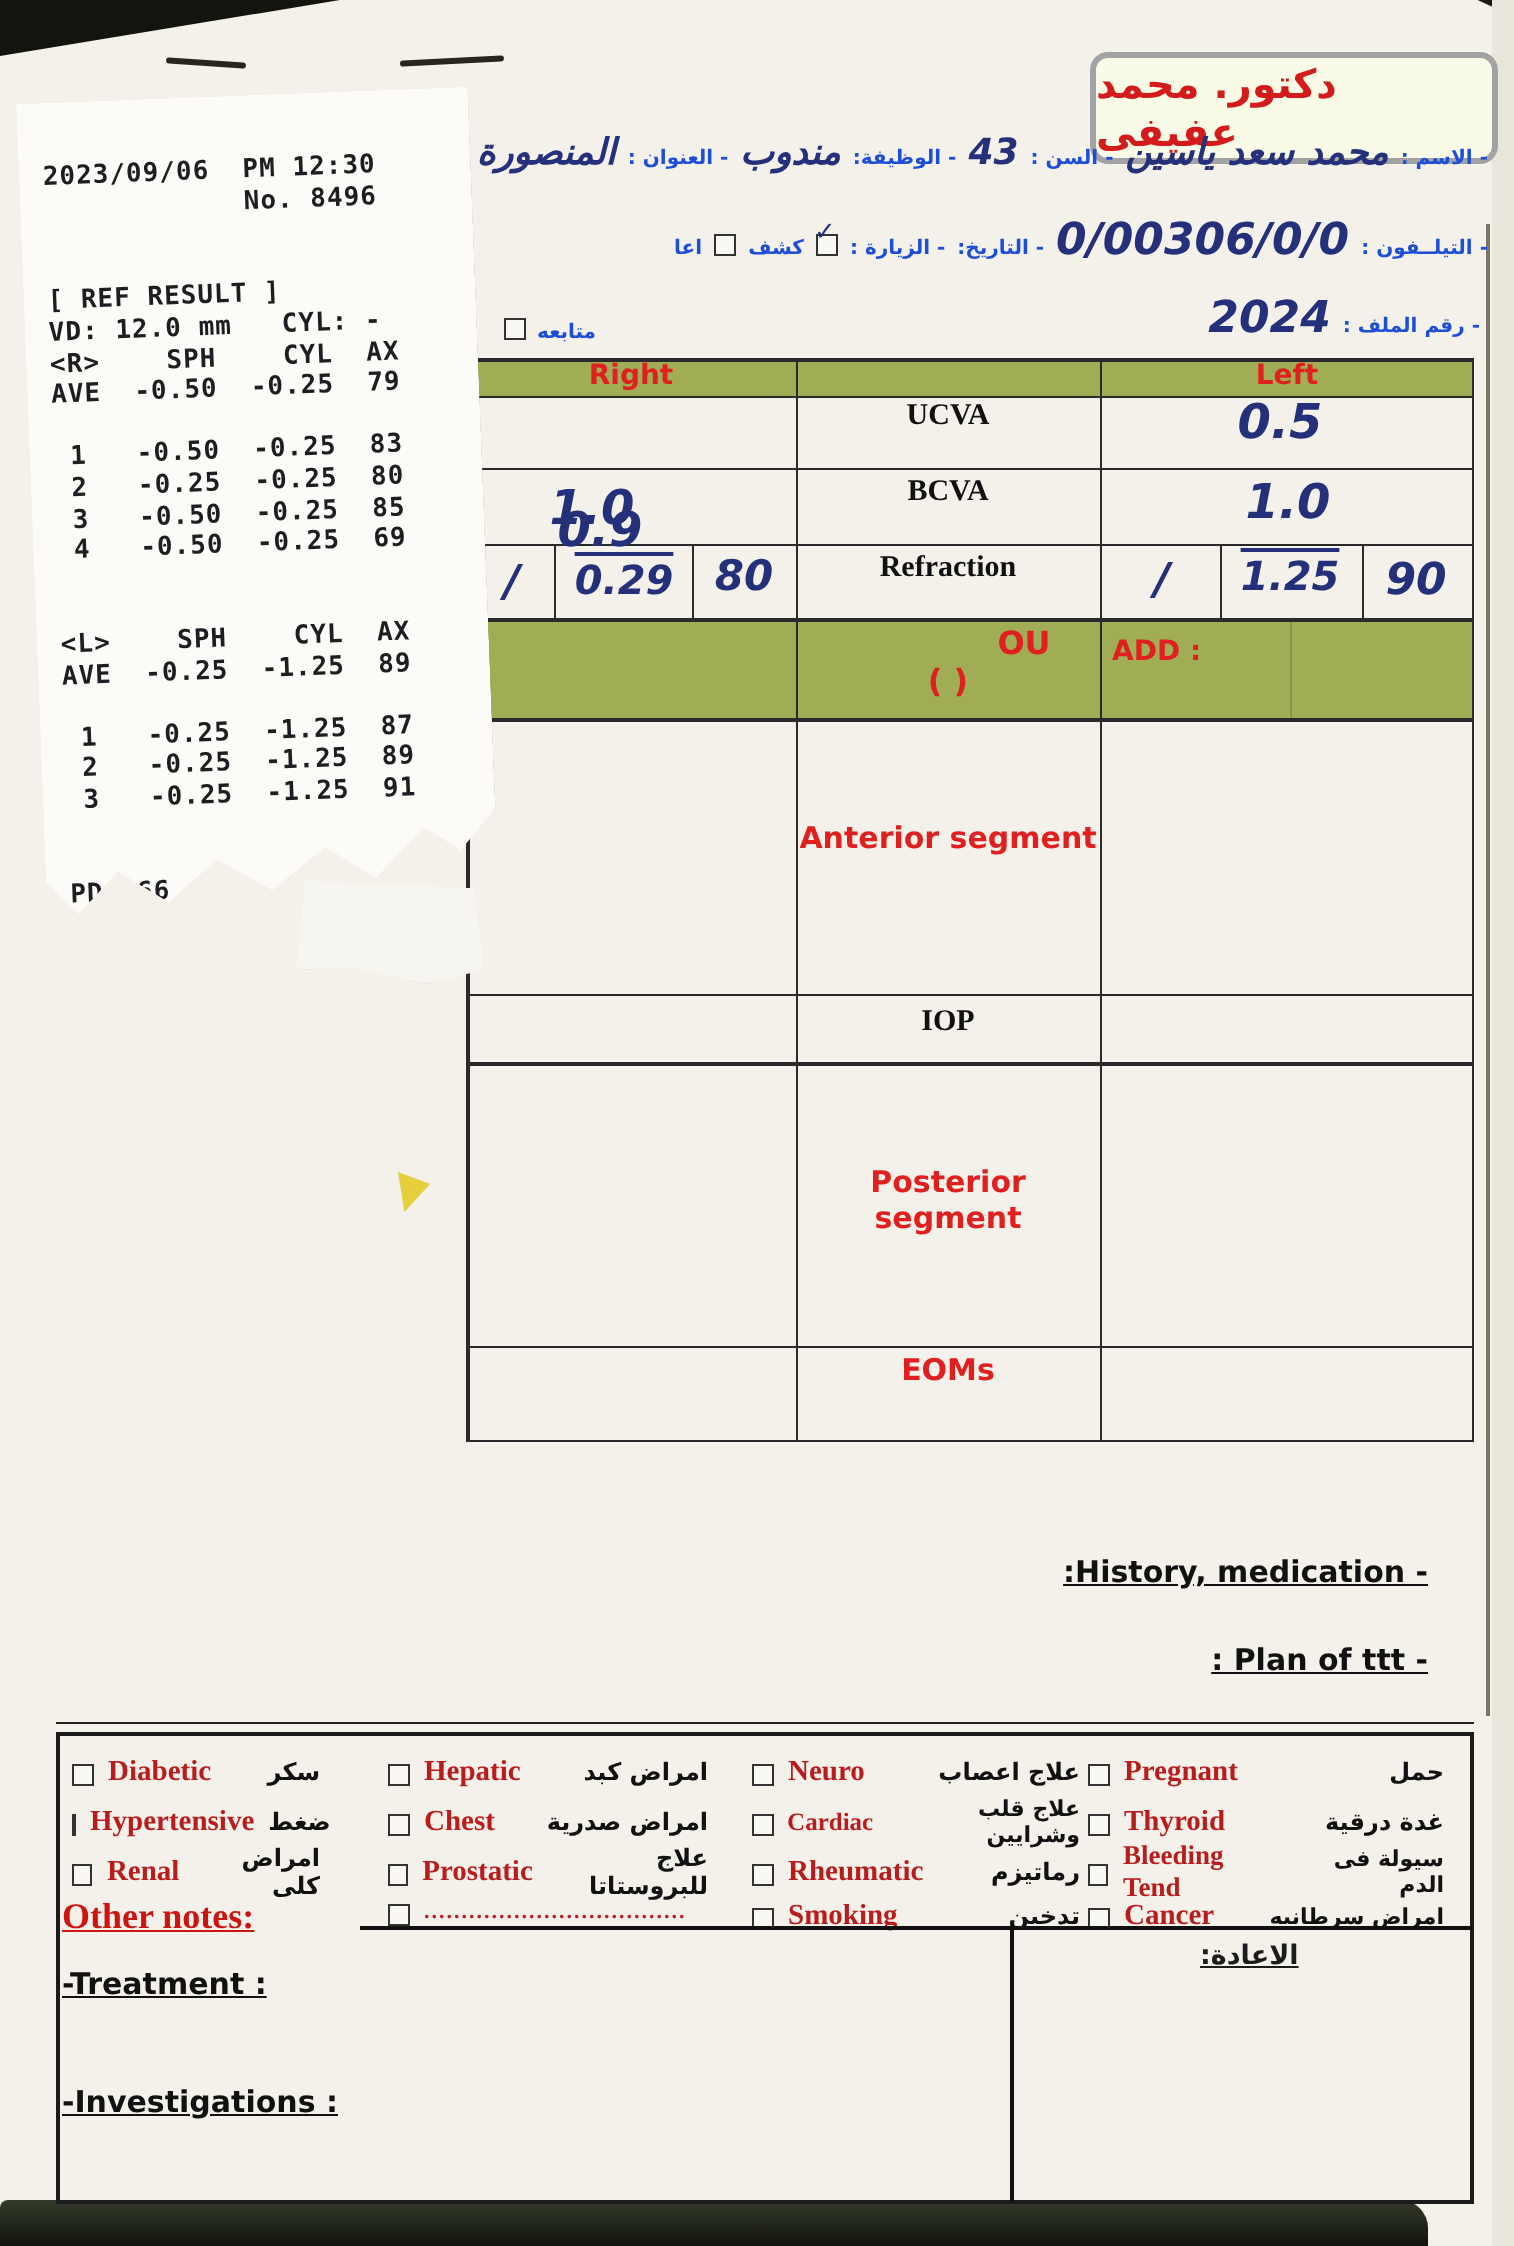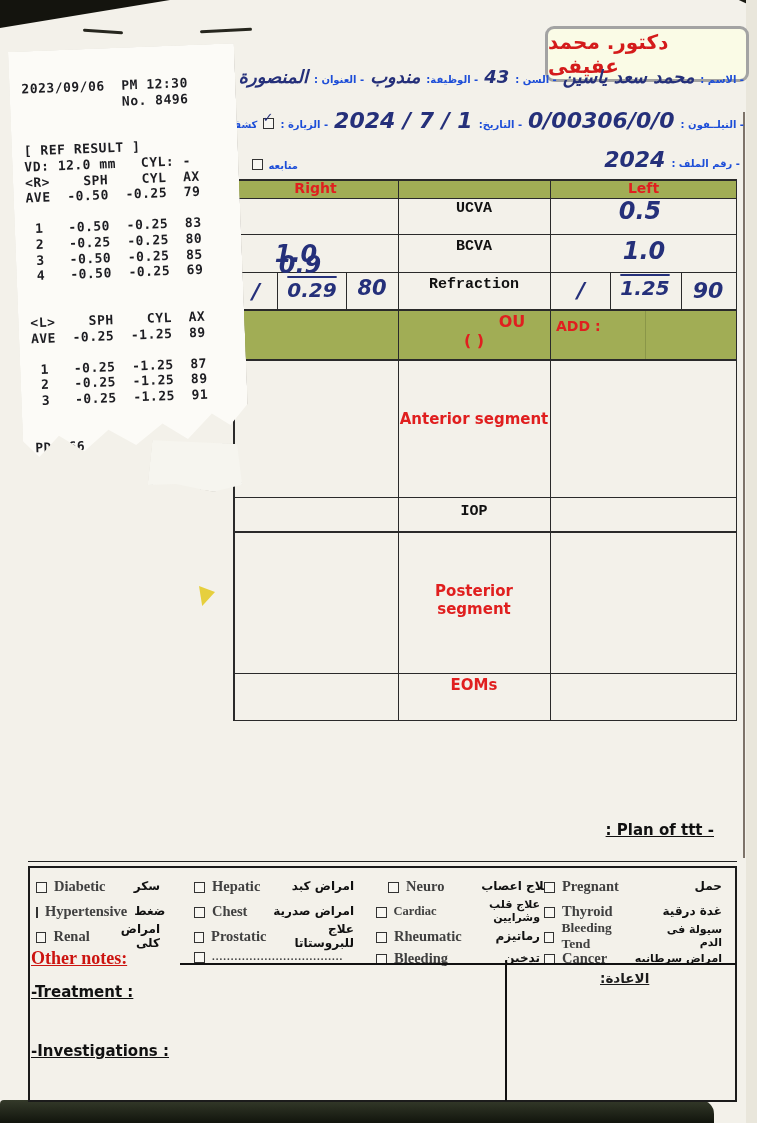--- a/index.html
+++ b/index.html
@@ -40,30 +40,30 @@
   .receipt pre{margin:0;padding:30px 0 0 12px;font-family:"DejaVu Sans Mono",monospace;
     font-weight:bold;font-size:13px;line-height:15.6px;letter-spacing:.5px;color:#1d1d22;white-space:pre;}
   .scrap{left:150px;top:440px;width:94px;height:50px;background:#f6f5ef;transform:rotate(6deg);
     box-shadow:3px 3px 6px rgba(60,55,45,.3);
     clip-path:polygon(0 10%,90% 0,100% 80%,70% 100%,30% 92%,0 100%);}
   .yellow-mark{left:199px;top:586px;width:16px;height:20px;background:#e6cf3d;
     clip-path:polygon(0 0,100% 30%,20% 100%);}
   
   .gline{background:#2a2a2a;}
   .green{background:#a1ad55;}
-  .tlabel{font-family:Liberation Mono, monospace;font-weight:bold;font-size:15px;color:#111;
+  .tlabel{font-family:Liberation Serif, serif;font-weight:bold;font-size:15px;color:#111;
     text-align:center;}
   .rlabel{color:#e01f1f;font-weight:bold;font-size:15px;text-align:center;}
   .hwv{color:#25307a;font-weight:bold;font-style:italic;text-align:center;}
   .ovl{text-decoration:overline;}
   
   .note-l{font-weight:bold;font-size:15px;color:#111;text-decoration:underline;white-space:nowrap;}
   
   .cond{display:flex;align-items:center;gap:7px;height:16px;}
-  .cond .cen{font-family:"Liberation Serif",serif;font-weight:bold;font-size:14.5px;color:#404040;}
+  .cond .cen{font-family:"Liberation Serif",serif;font-weight:bold;font-size:14.5px;color:#b91c1c;}
   .cond .car{margin-left:auto;font-weight:bold;font-size:12px;color:#111;direction:rtl;}
   .red-ul{color:#cc1410;font-family:"Liberation Serif",serif;font-weight:bold;font-size:18px;
     text-decoration:underline;}
   .ar-bold-ul{font-weight:bold;font-size:13.5px;text-decoration:underline;direction:rtl;}
 </style>
 </head>
 <body>
 
 <div class="page">
 
@@ -88,21 +88,20 @@
     <span class="lbl">- الوظيفة:</span>
     <span class="hw">مندوب</span>
     <span class="lbl">- العنوان :</span>
     <span class="hw">المنصورة</span>
   </div>
 
   <div class="abs arline" style="left:192px;top:108px;width:552px;">
     <span class="lbl">- التيلــفون :</span>
     <span class="hw hw-big">0/00306/0/0</span>
     <span class="lbl">- التاريخ:</span>
-    <span class="hw hw-big">2024 / 7 / 1</span>
     <span class="lbl">- الزيارة :</span>
     <span class="cbx">
         <span class="tick">✓</span>
       </span>
     <span class="lbl">كشف</span>
     <span class="cbx"></span>
     <span class="lbl">اعا</span>
   </div>
 
   <div class="abs arline" style="left:555px;top:147px;width:185px;">
@@ -187,20 +186,21 @@
  2   -0.25  -1.25  89
  3   -0.25  -1.25  91
 
 
 PD: 66
 
 DR:MOHAMED AFIFY</pre>
   </div>
   <div class="abs scrap"></div>
 
+  <div class="abs note-l" style="left:400px;top:777px;width:314px;text-align:right;">:History, medication -</div>
   <div class="abs note-l" style="left:400px;top:821px;width:314px;text-align:right;">: Plan of ttt -</div>
 
   <div class="abs" style="left:28px;top:861px;width:709px;height:1.2px;background:#222;"></div>
   <div class="abs" style="left:28px;top:866px;width:709px;height:236px;border:2px solid #1b1b1b;box-sizing:border-box;"></div>
 
   <div class="abs cond" style="left:36px;top:878px;width:124px;">
     <span class="cbx"></span>
     <span class="cen">Diabetic</span>
     <span class="car">سكر</span>
   </div>
@@ -228,38 +228,38 @@
   <div class="abs cond" style="left:194px;top:928px;width:160px;">
     <span class="cbx"></span>
     <span class="cen">Prostatic</span>
     <span class="car">علاج للبروستاتا</span>
   </div>
   <div class="abs cond" style="left:194px;top:948px;width:160px;">
     <span class="cbx"></span>
     <span class="cen" style="font-size:11px;letter-spacing:1px;">...................................</span>
   </div>
 
-  <div class="abs cond" style="left:388px;top:878px;width:164px;">
+  <div class="abs cond" style="left:376px;top:878px;width:164px;">
     <span class="cbx"></span>
     <span class="cen">Neuro</span>
     <span class="car">علاج اعصاب</span>
   </div>
   <div class="abs cond" style="left:376px;top:903px;width:164px;">
     <span class="cbx"></span>
     <span class="cen" style="font-size:12.5px;">Cardiac</span>
     <span class="car" style="font-size:11px;">علاج قلب وشرايين</span>
   </div>
   <div class="abs cond" style="left:376px;top:928px;width:164px;">
     <span class="cbx"></span>
     <span class="cen">Rheumatic</span>
     <span class="car">رماتيزم</span>
   </div>
   <div class="abs cond" style="left:376px;top:950px;width:164px;">
     <span class="cbx"></span>
-    <span class="cen">Bleeding</span>
+    <span class="cen">Smoking</span>
     <span class="car">تدخين</span>
   </div>
 
   <div class="abs cond" style="left:544px;top:878px;width:178px;">
     <span class="cbx"></span>
     <span class="cen">Pregnant</span>
     <span class="car">حمل</span>
   </div>
   <div class="abs cond" style="left:544px;top:903px;width:178px;">
     <span class="cbx"></span>

